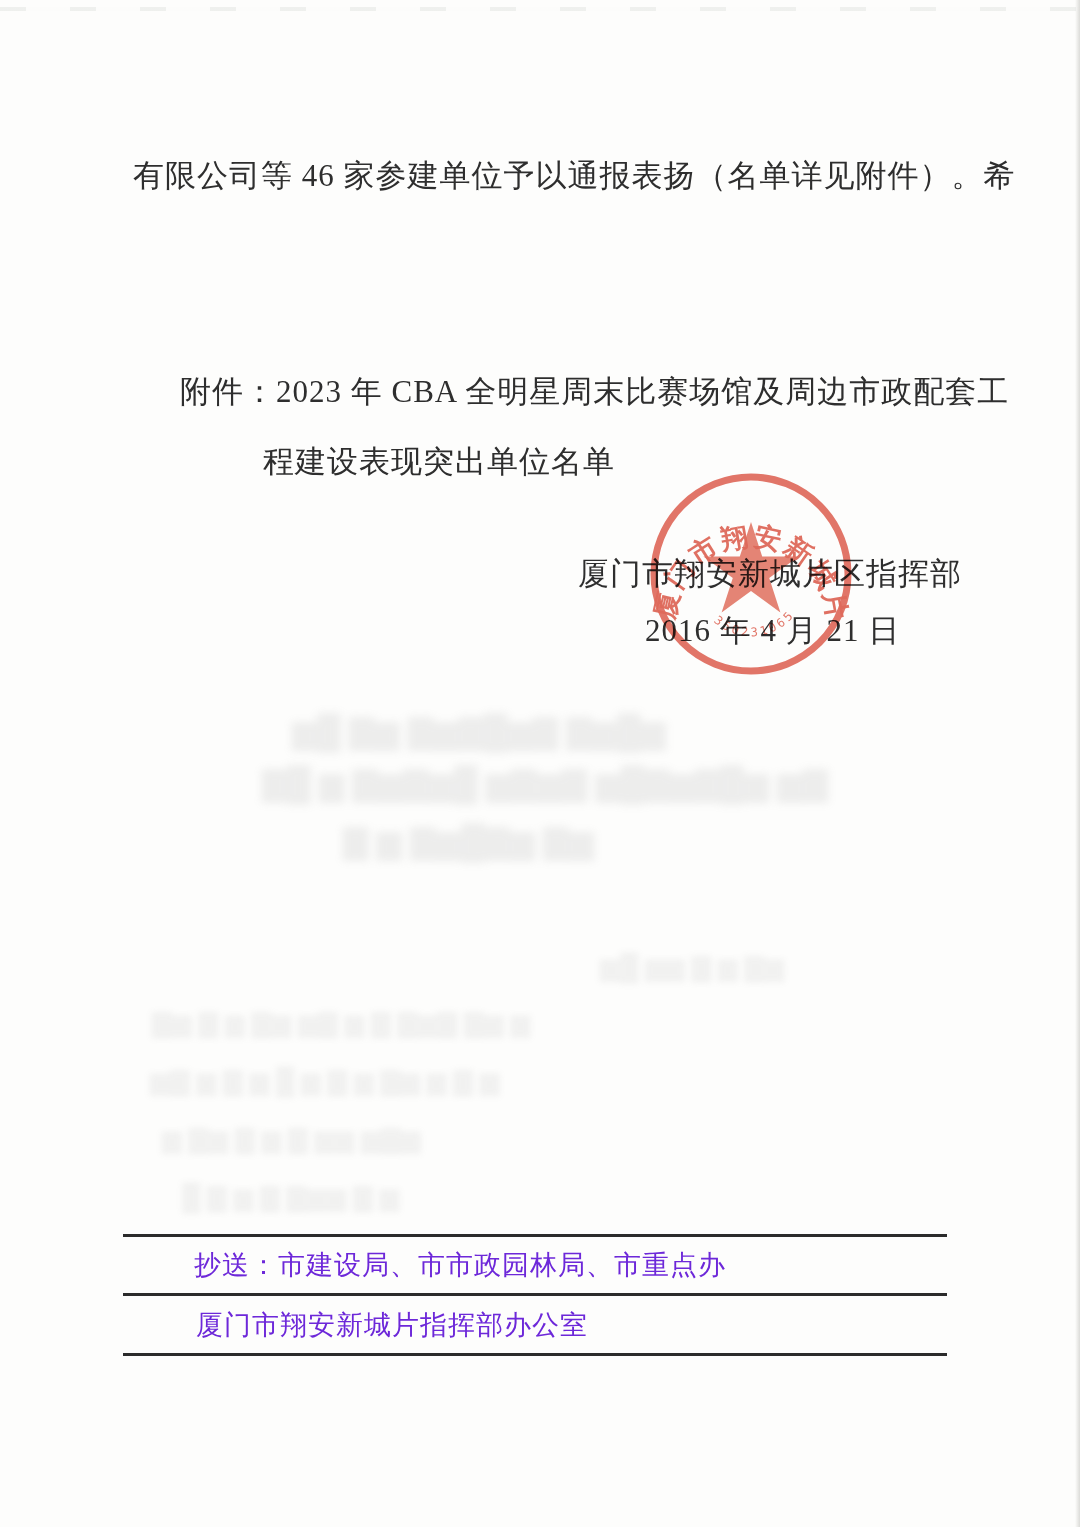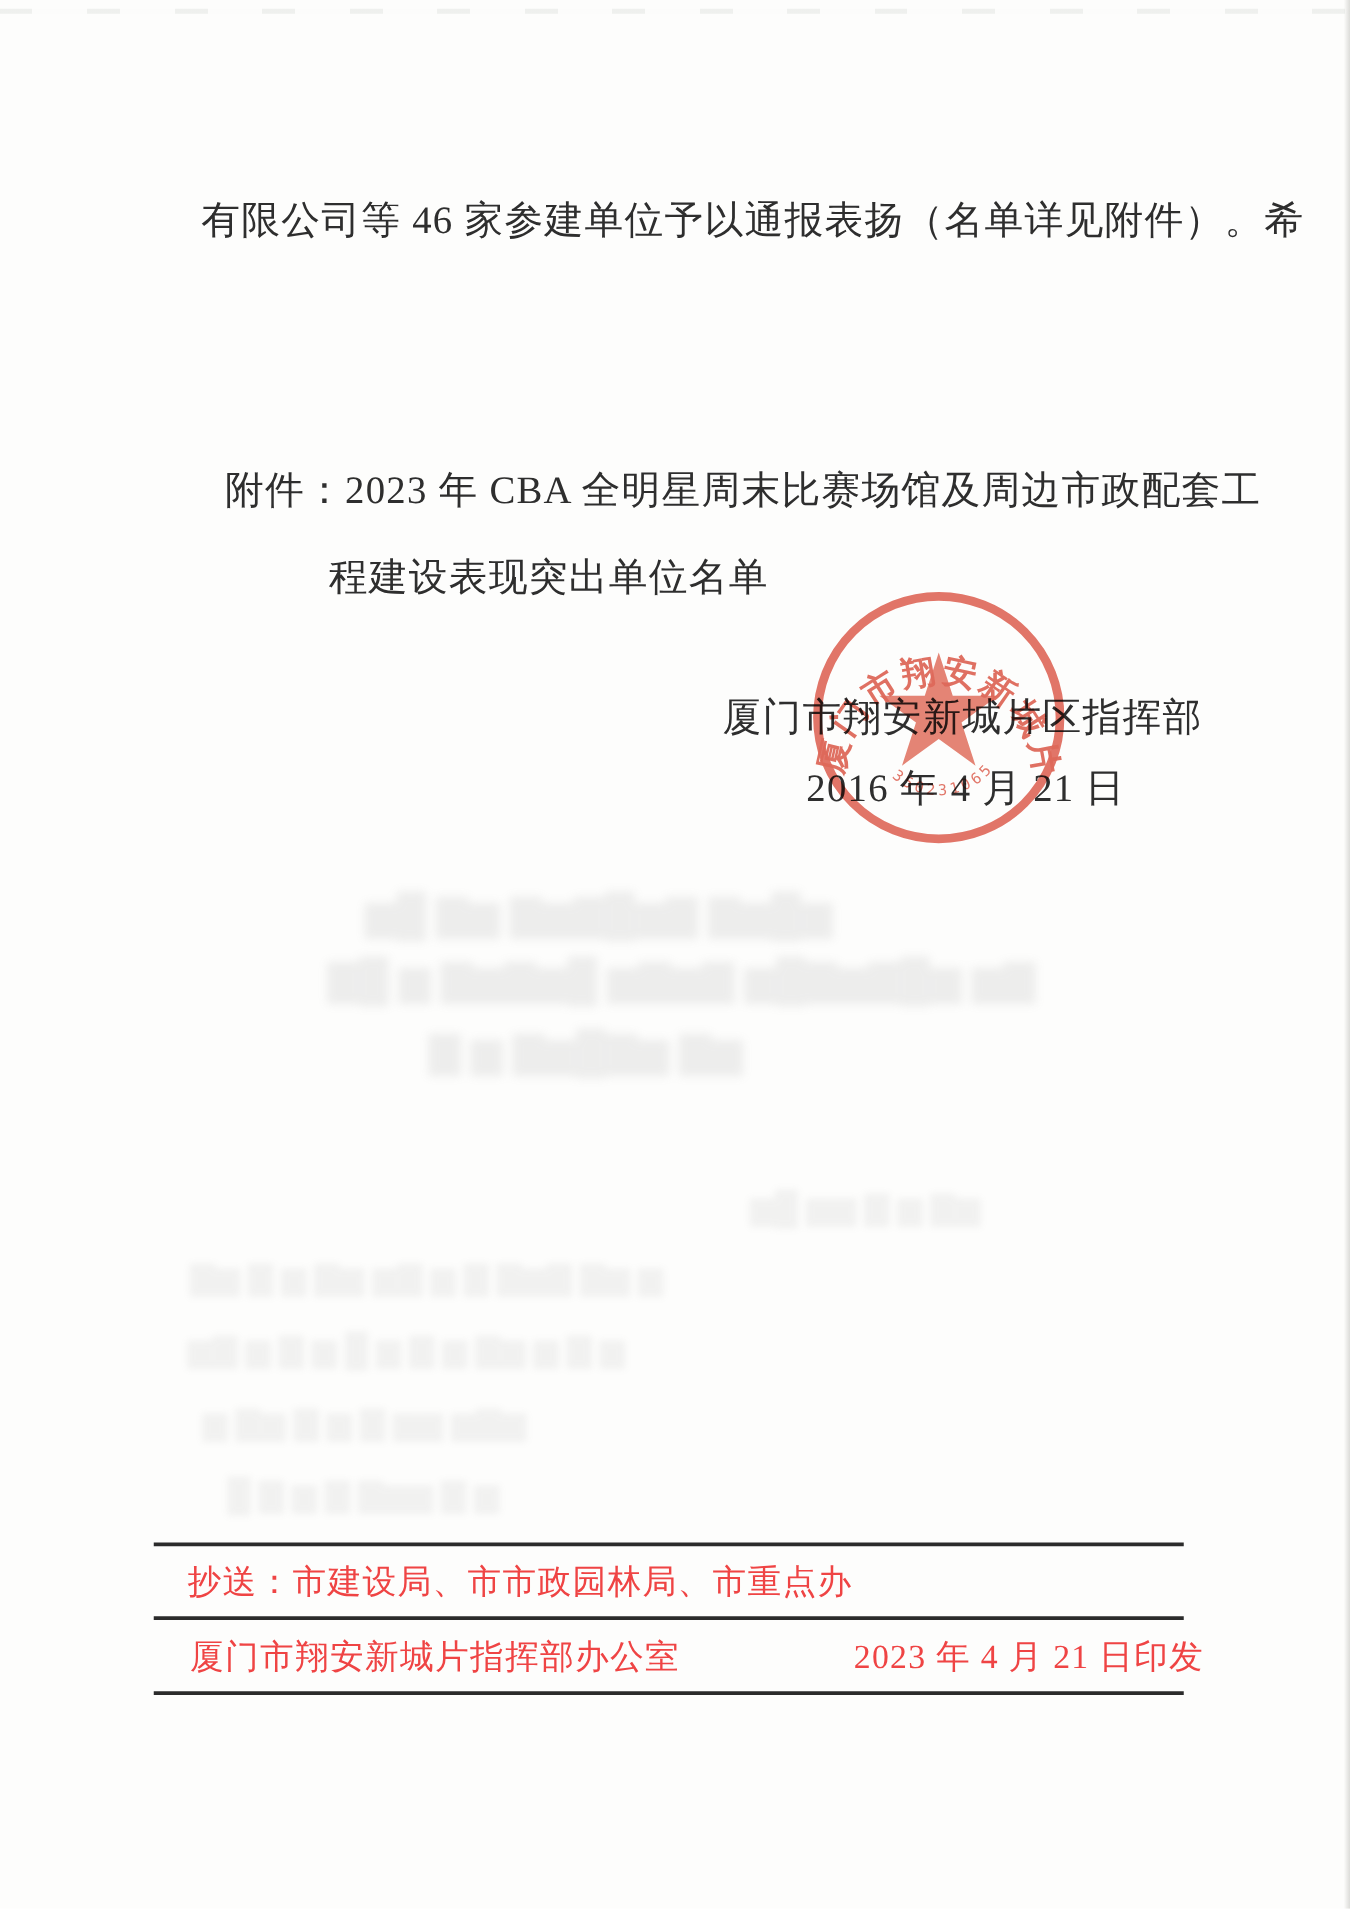--- a/index.html
+++ b/index.html
@@ -24,24 +24,24 @@
   .page-edge-right{
     position:absolute;right:0;top:0;width:5px;height:1527px;
     background:linear-gradient(90deg, rgba(0,0,0,0) 0%, rgba(120,120,110,0.25) 100%);
   }
   .txt{
     position:absolute;
     color:#2e2e2e;
     white-space:nowrap;
     letter-spacing:1px;
   }
-  .body-line{font-size:31px;line-height:31px;margin-left:28px;}
+  .body-line{font-size:31px;line-height:31px;}
   .attach-line{font-size:31px;line-height:31px;}
   .sig-line{font-size:31px;line-height:31px;}
-  .footer-line{font-size:27px;line-height:27px;color:#ef4444;}
+  .footer-line{font-size:27px;line-height:27px;color:#6d28d9;margin-left:44px;}
   .rule{
     position:absolute;left:123px;width:824px;height:3px;
     background:#2b2b2b;
   }
   
   .bleed{
     position:absolute;
     white-space:nowrap;
     transform:scaleX(-1);
     filter:blur(4px);
@@ -99,17 +99,16 @@
     </text>
   </svg>
 
   <div class="rule" style="top:1234px;"></div>
 
   <div class="txt footer-line" style="left:150px;top:1252px;">抄送：市建设局、市市政园林局、市重点办</div>
 
   <div class="rule" style="top:1293px;"></div>
 
   <div class="txt footer-line" style="left:152px;top:1312px;">厦门市翔安新城片指挥部办公室</div>
-  <div class="txt footer-line" style="left:683px;top:1312px;">2023 年 4 月 21 日印发</div>
 
   <div class="rule" style="top:1353px;"></div>
 
 </div>
 
 </body></html>

